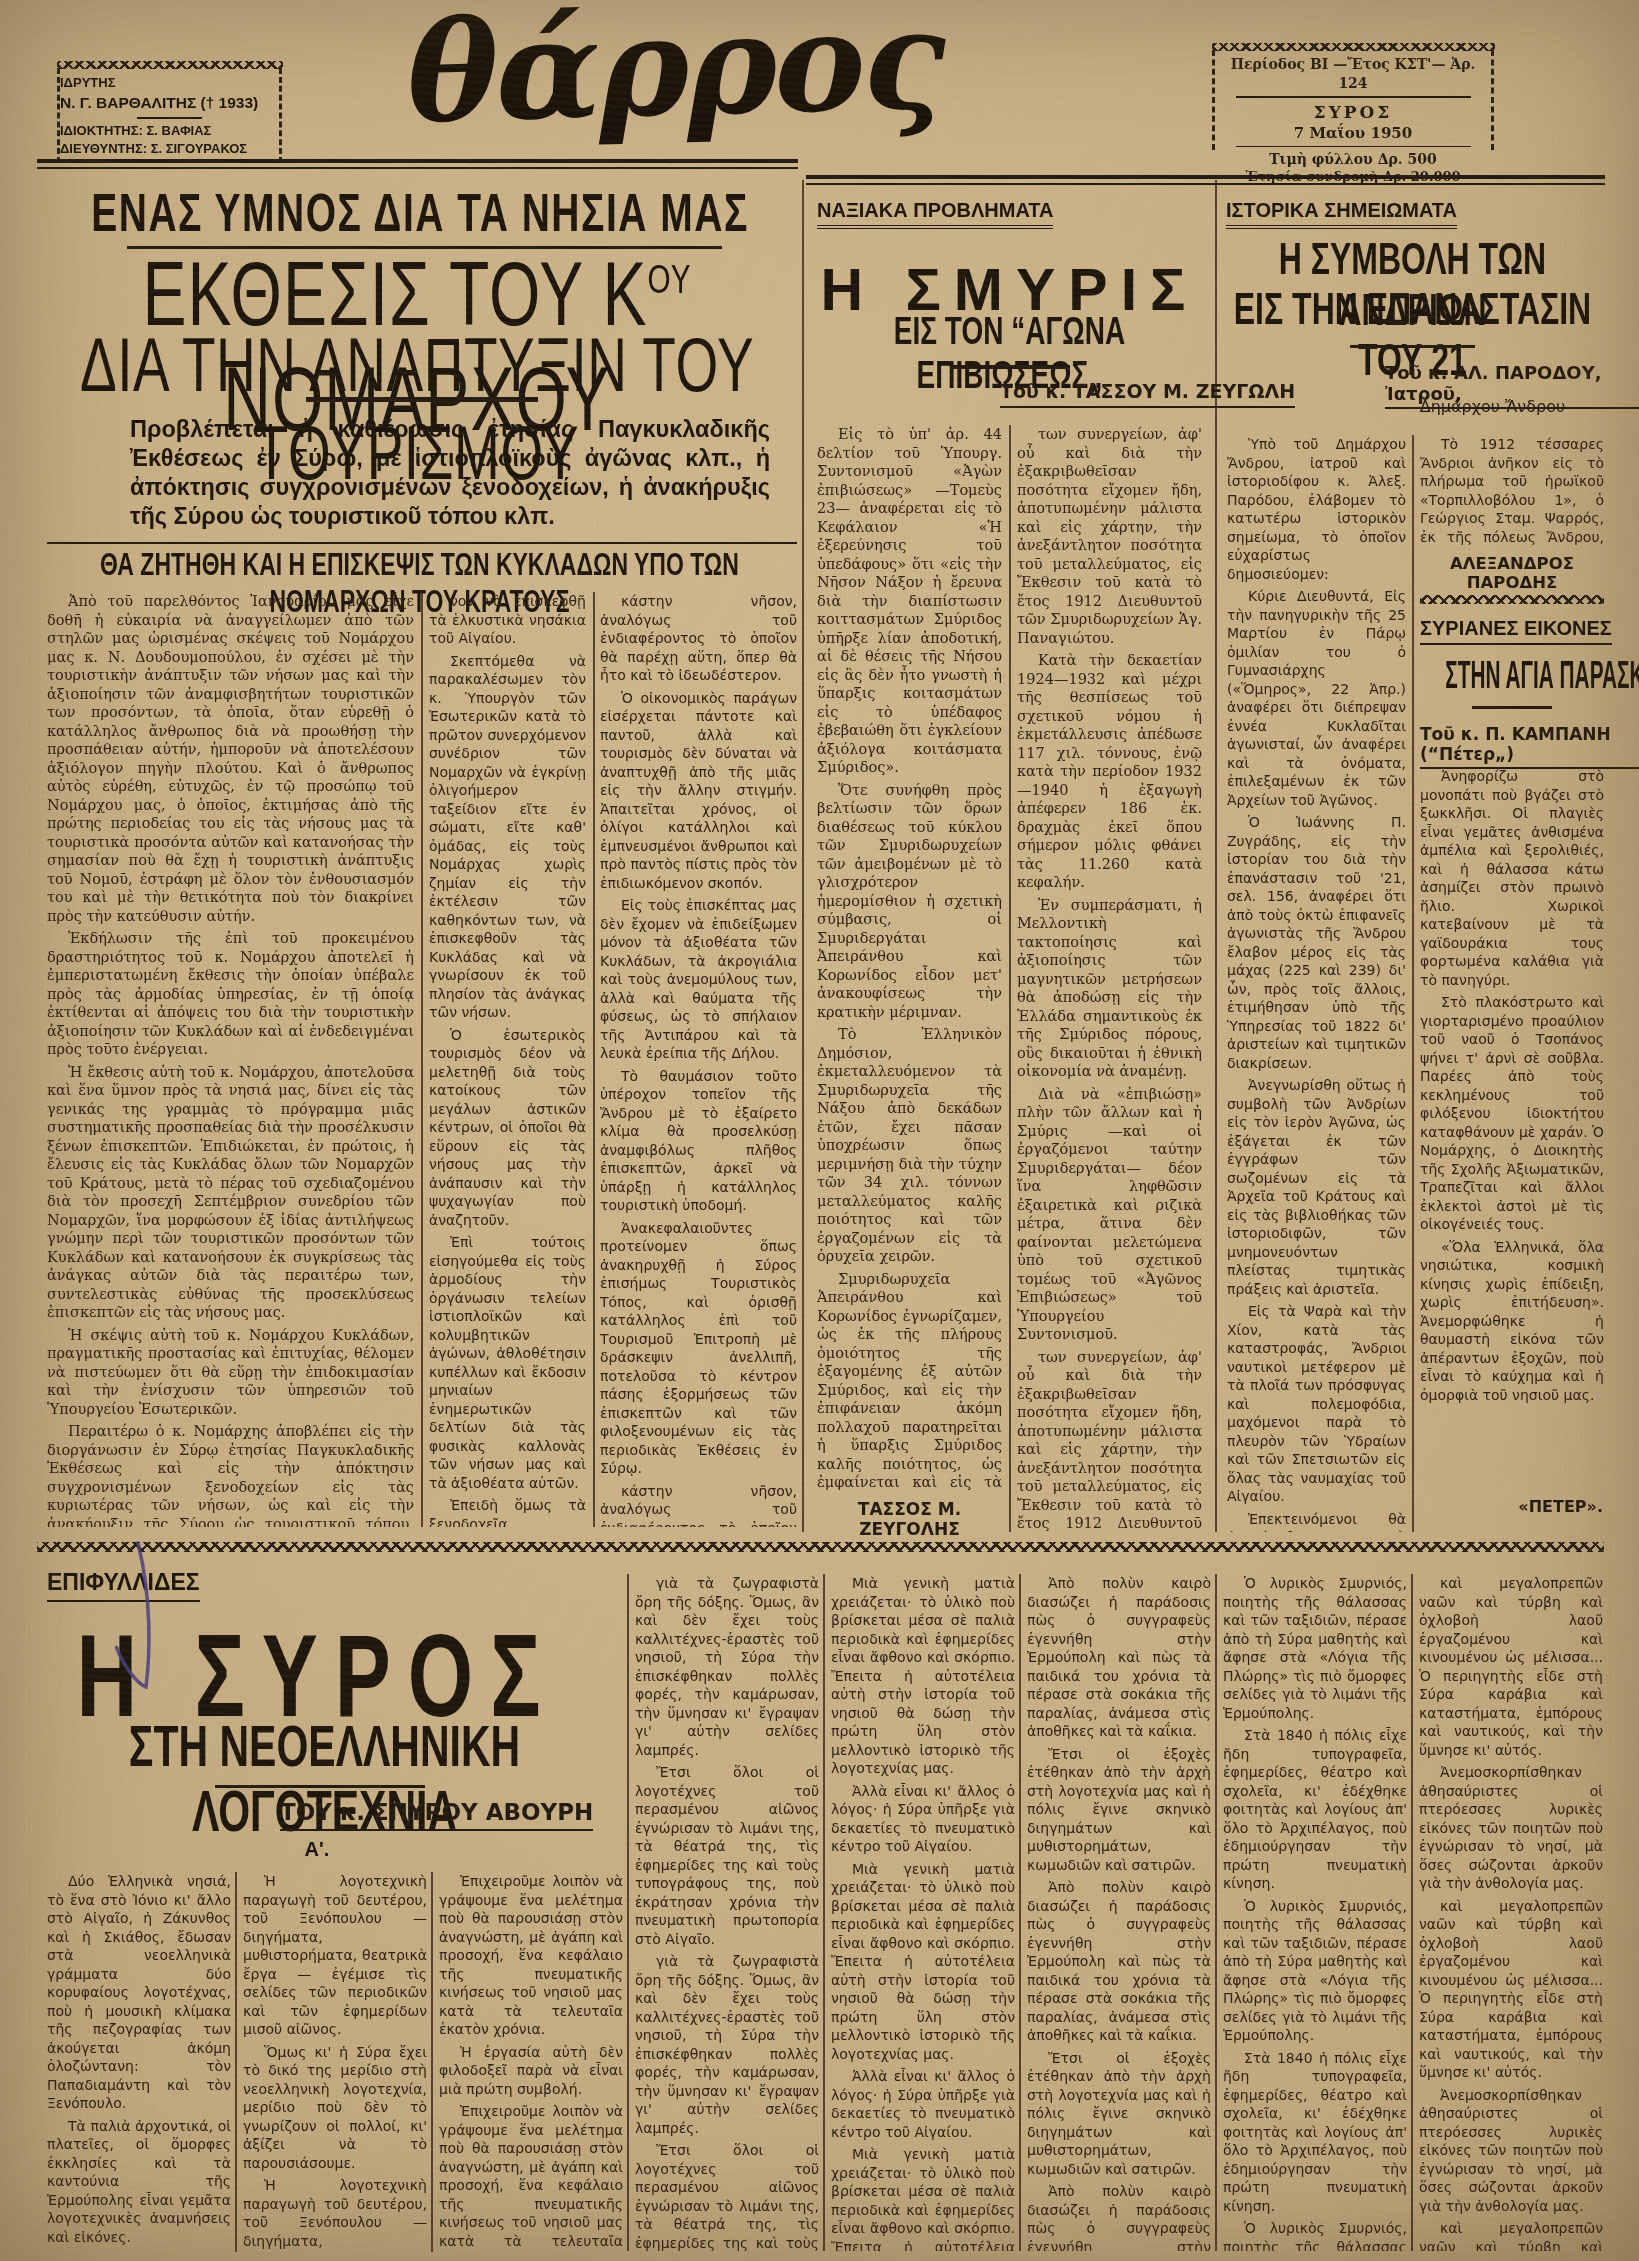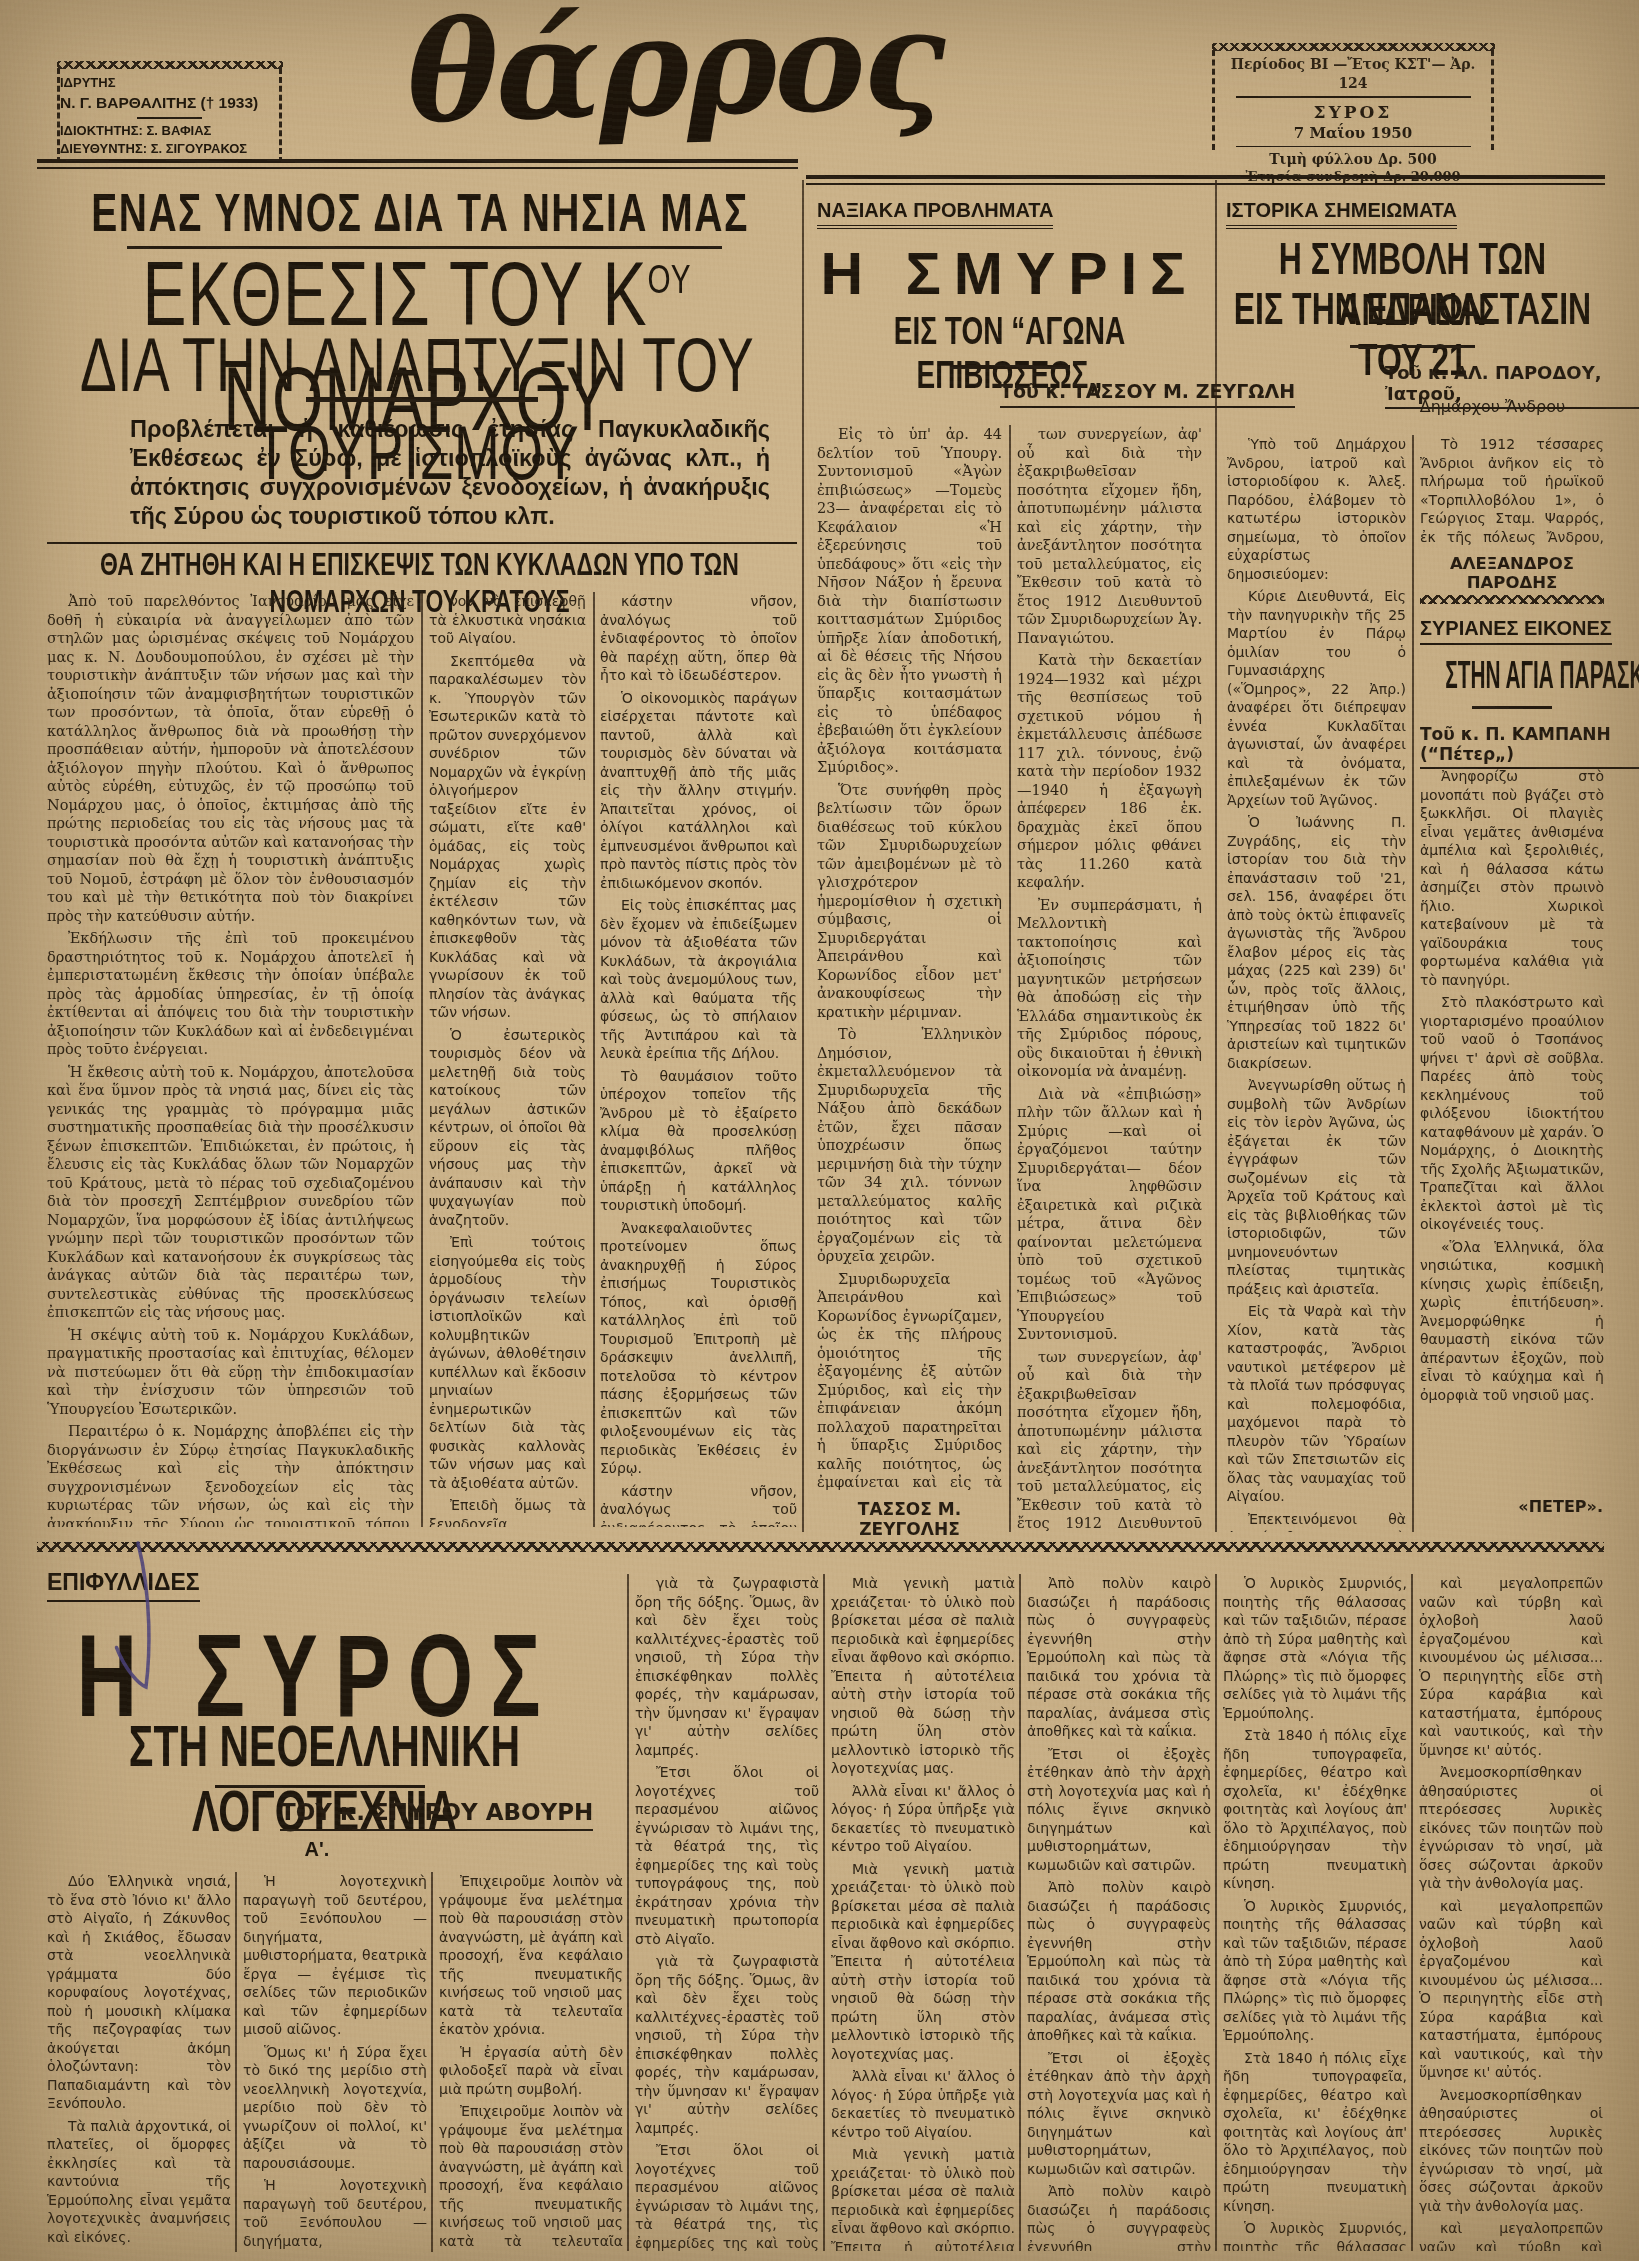--- a/index.html
+++ b/index.html
@@ -98,21 +98,21 @@
       <p>Ὁ οἰκονομικὸς παράγων εἰσέρχεται πάντοτε καὶ παντοῦ, ἀλλὰ καὶ τουρισμὸς δὲν δύναται νὰ ἀναπτυχθῇ ἀπὸ τῆς μιᾶς εἰς τὴν ἄλλην στιγμήν. Ἀπαιτεῖται χρόνος, οἱ ὀλίγοι κατάλληλοι καὶ ἐμπνευσμένοι ἄνθρωποι καὶ πρὸ παντὸς πίστις πρὸς τὸν ἐπιδιωκόμενον σκοπόν.</p>
       <p>Εἰς τοὺς ἐπισκέπτας μας δὲν ἔχομεν νὰ ἐπιδείξωμεν μόνον τὰ ἀξιοθέατα τῶν Κυκλάδων, τὰ ἀκρογιάλια καὶ τοὺς ἀνεμομύλους των, ἀλλὰ καὶ θαύματα τῆς φύσεως, ὡς τὸ σπήλαιον τῆς Ἀντιπάρου καὶ τὰ λευκὰ ἐρείπια τῆς Δήλου.</p>
       <p>Τὸ θαυμάσιον τοῦτο ὑπέροχον τοπεῖον τῆς Ἄνδρου μὲ τὸ ἐξαίρετο κλίμα θὰ προσελκύσῃ ἀναμφιβόλως πλῆθος ἐπισκεπτῶν, ἀρκεῖ νὰ ὑπάρξῃ ἡ κατάλληλος τουριστικὴ ὑποδομή.</p>
       <p>Ἀνακεφαλαιοῦντες προτείνομεν ὅπως ἀνακηρυχθῇ ἡ Σύρος ἐπισήμως Τουριστικὸς Τόπος, καὶ ὁρισθῇ κατάλληλος ἐπὶ τοῦ Τουρισμοῦ Ἐπιτροπὴ μὲ δράσκεψιν ἀνελλιπῆ, ποτελοῦσα τὸ κέντρον πάσης ἐξορμήσεως τῶν ἐπισκεπτῶν καὶ τῶν φιλοξενουμένων εἰς τὰς περιοδικὰς Ἐκθέσεις ἐν Σύρῳ.</p>
       <p>κάστην νῆσον, ἀναλόγως τοῦ ἐνδιαφέροντος τὸ ὁποῖον θὰ παρέχῃ αὕτη, ὅπερ θὰ ἦτο καὶ τὸ ἰδεωδέστερον.</p>
     </div>
 
   <div class="abs vrule" style="left:802px;top:180px;height:1352px;"></div>
 
   <div class="abs kicker u2" style="left:817px;top:199px;font-size:20px;padding-bottom:3px;">ΝΑΞΙΑΚΑ ΠΡΟΒΛΗΜΑΤΑ</div>
-  <div class="abs hl center" style="left:817px;top:240px;width:385px;font-size:59px;letter-spacing:13px;">Η ΣΜΥΡΙΣ</div>
+  <div class="abs hl center" style="left:817px;top:256px;width:385px;font-size:59px;letter-spacing:13px;">Η ΣΜΥΡΙΣ</div>
   <div class="abs hl center" style="left:817px;top:314px;width:385px;font-size:28px;"><span class="cond">ΕΙΣ ΤΟΝ “ΑΓΩΝΑ ΕΠΙΒΙΩΣΕΩΣ„</span></div>
   <div class="abs rule" style="left:950px;top:365px;width:120px;height:3.5px;"></div>
   <div class="abs byline u1" style="left:1000px;top:380px;font-size:19px;padding-bottom:4px;">Τοῦ κ. ΤΑΣΣΟΥ Μ. ΖΕΥΓΩΛΗ</div>
 
   <div class="abs col serifcol" style="left:817px;top:425px;width:185px;height:1065px;">
       <p>Εἰς τὸ ὑπ' ἀρ. 44 δελτίον τοῦ Ὑπουργ. Συντονισμοῦ «Ἀγὼν ἐπιβιώσεως» —Τομεὺς 23— ἀναφέρεται εἰς τὸ Κεφάλαιον «Ἡ ἐξερεύνησις τοῦ ὑπεδάφους» ὅτι «εἰς τὴν Νῆσον Νάξον ἡ ἔρευνα διὰ τὴν διαπίστωσιν κοιττασμάτων Σμύριδος ὑπῆρξε λίαν ἀποδοτική, αἱ δὲ θέσεις τῆς Νήσου εἰς ἃς δὲν ἦτο γνωστὴ ἡ ὕπαρξις κοιτασμάτων εἰς τὸ ὑπέδαφος ἐβεβαιώθη ὅτι ἐγκλείουν ἀξιόλογα κοιτάσματα Σμύριδος».</p>
       <p>Ὅτε συνήφθη πρὸς βελτίωσιν τῶν ὅρων διαθέσεως τοῦ κύκλου τῶν Σμυριδωρυχείων τῶν ἀμειβομένων μὲ τὸ γλισχρότερον ἡμερομίσθιον ἡ σχετικὴ σύμβασις, οἱ Σμυριδεργάται Ἀπειράνθου καὶ Κορωνίδος εἶδον μετ' ἀνακουφίσεως τὴν κρατικὴν μέριμναν.</p>
       <p>Τὸ Ἑλληνικὸν Δημόσιον, ἐκμεταλλευόμενον τὰ Σμυριδωρυχεῖα τῆς Νάξου ἀπὸ δεκάδων ἐτῶν, ἔχει πᾶσαν ὑποχρέωσιν ὅπως μεριμνήσῃ διὰ τὴν τύχην τῶν 34 χιλ. τόννων μεταλλεύματος καλῆς ποιότητος καὶ τῶν ἐργαζομένων εἰς τὰ ὀρυχεῖα χειρῶν.</p>
       <p>Σμυριδωρυχεῖα Ἀπειράνθου καὶ Κορωνίδος ἐγνωρίζαμεν, ὡς ἐκ τῆς πλήρους ὁμοιότητος τῆς ἐξαγομένης ἐξ αὐτῶν Σμύριδος, καὶ εἰς τὴν ἐπιφάνειαν ἀκόμη πολλαχοῦ παρατηρεῖται ἡ ὕπαρξις Σμύριδος καλῆς ποιότητος, ὡς ἐμφαίνεται καὶ εἰς τὰ «μαγνητικὰ κοιτάσματα Σμύριδος».</p>
     </div>

